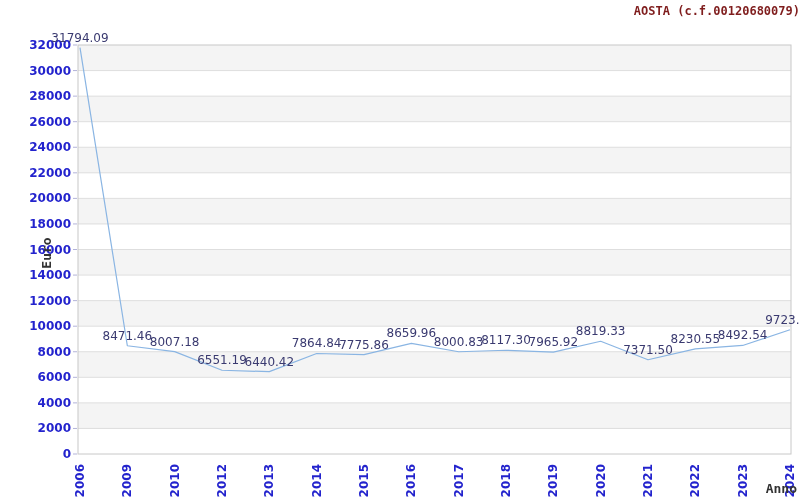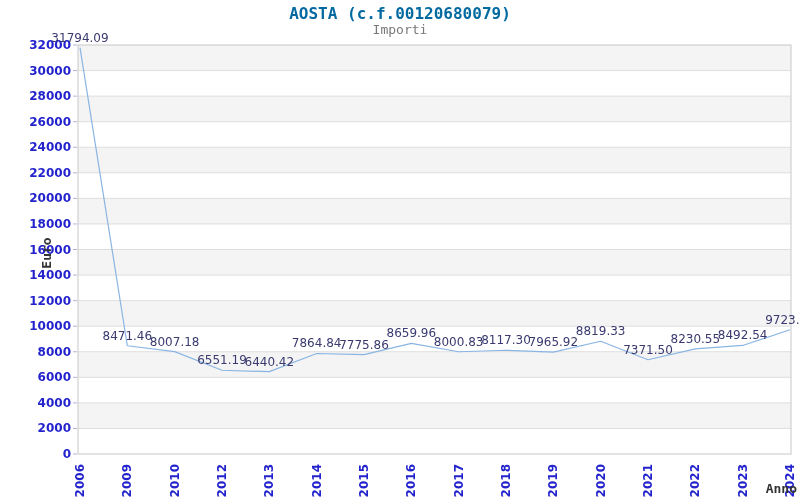--- a/index.html
+++ b/index.html
@@ -3,38 +3,37 @@
 <meta charset="utf-8">
 <style>
   html, body { margin: 0; padding: 0; background: #ffffff; }
   .canvas {
     position: relative; width: 800px; height: 500px;
     background: #ffffff; overflow: hidden;
     font-family: "DejaVu Sans", sans-serif;
   }
   .chart-title {
     position: absolute; top: 4px; left: 0; width: 100%;
-    text-align: center;
+    text-align: right;
     font-family: "DejaVu Sans Mono", monospace;
-    font-size: 16px; font-weight: bold; color: #0369a1;
+    font-size: 12px; font-weight: bold; color: #7f1d1d;
   }
   .chart-subtitle {
     position: absolute; top: 22px; left: 0; width: 100%;
     text-align: center;
     font-family: "DejaVu Sans Mono", monospace;
     font-size: 13px; color: #787878;
   }
   svg { position: absolute; left: 0; top: 0; }
 </style>
 </head>
 <body>
 
 <div class="canvas">
   <div class="chart-title">AOSTA (c.f.00120680079)</div>
-  <div class="chart-subtitle">Importi</div>
   <svg id="plot" width="800" height="500">
       <rect x="78" y="402.875" width="713" height="25.5625" fill="#f4f4f4"></rect>
       <rect x="78" y="351.75" width="713" height="25.5625" fill="#f4f4f4"></rect>
       <rect x="78" y="300.625" width="713" height="25.5625" fill="#f4f4f4"></rect>
       <rect x="78" y="249.5" width="713" height="25.5625" fill="#f4f4f4"></rect>
       <rect x="78" y="198.375" width="713" height="25.5625" fill="#f4f4f4"></rect>
       <rect x="78" y="147.25" width="713" height="25.5625" fill="#f4f4f4"></rect>
       <rect x="78" y="96.125" width="713" height="25.5625" fill="#f4f4f4"></rect>
       <rect x="78" y="45" width="713" height="25.5625" fill="#f4f4f4"></rect>
       <line x1="78" y1="428.4375" x2="791" y2="428.4375" stroke="#dedede" stroke-width="1"></line>

